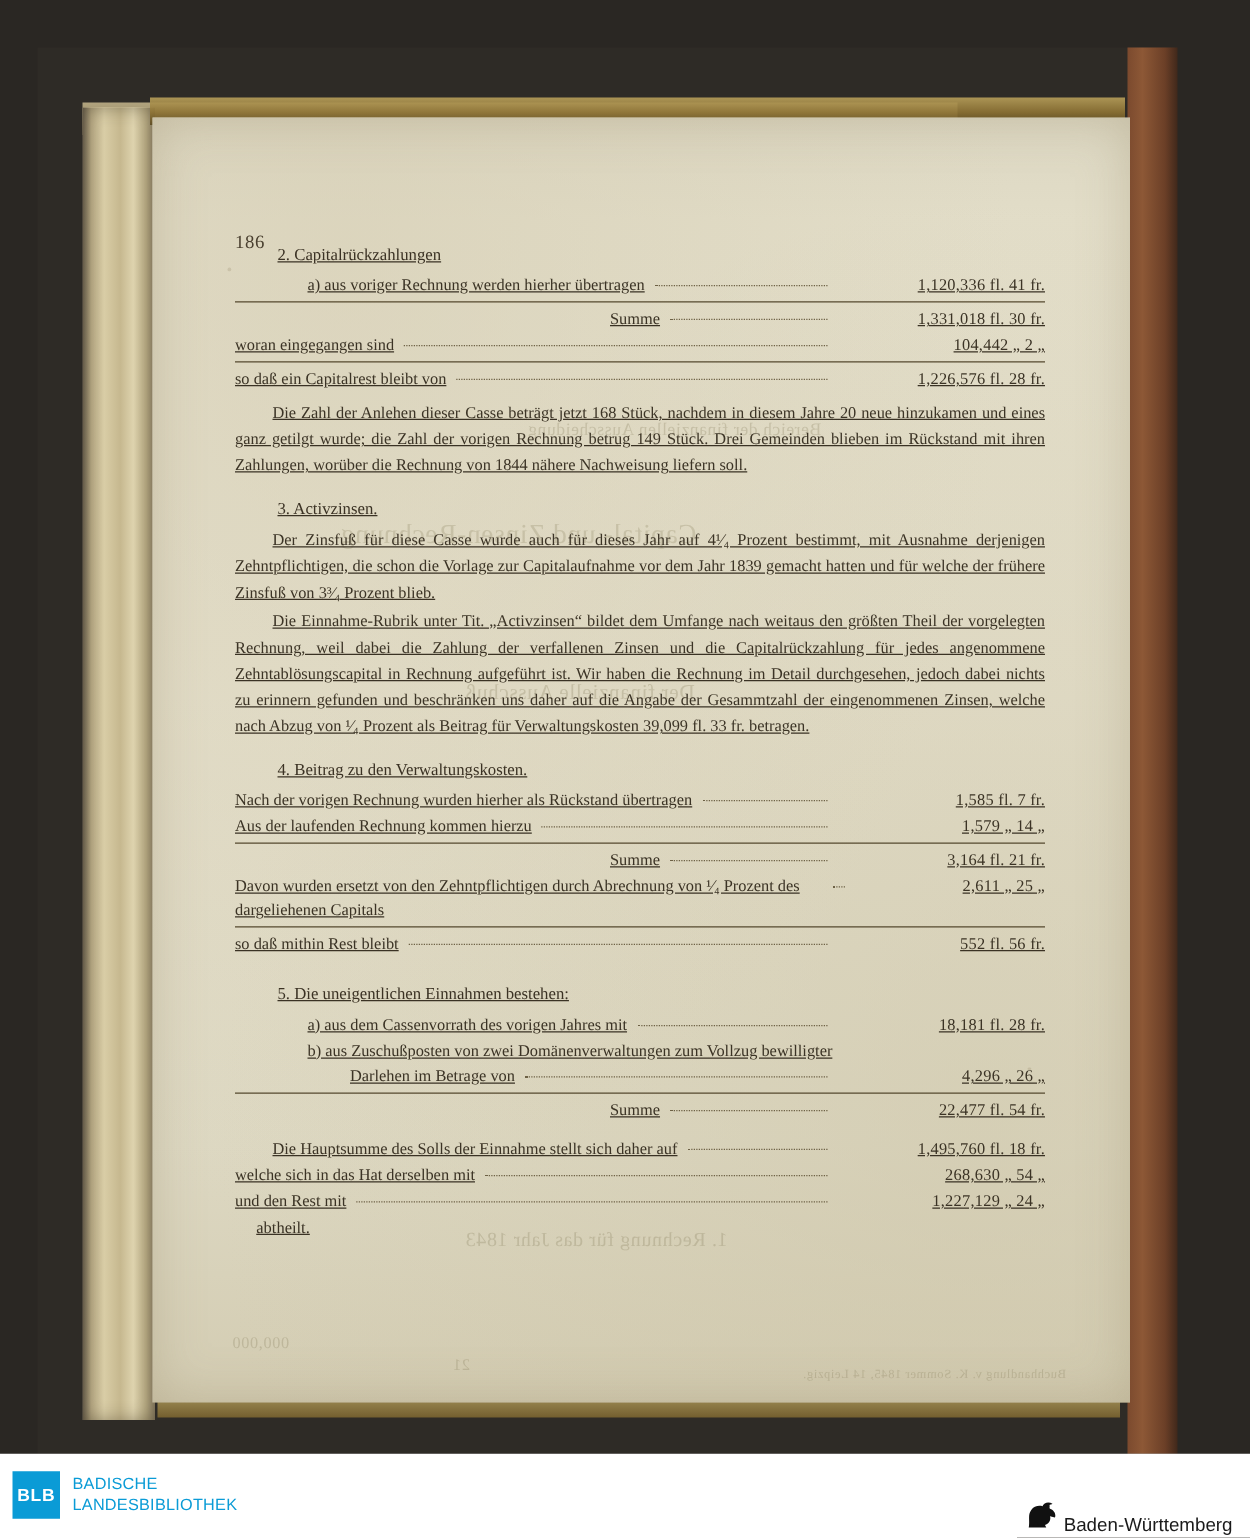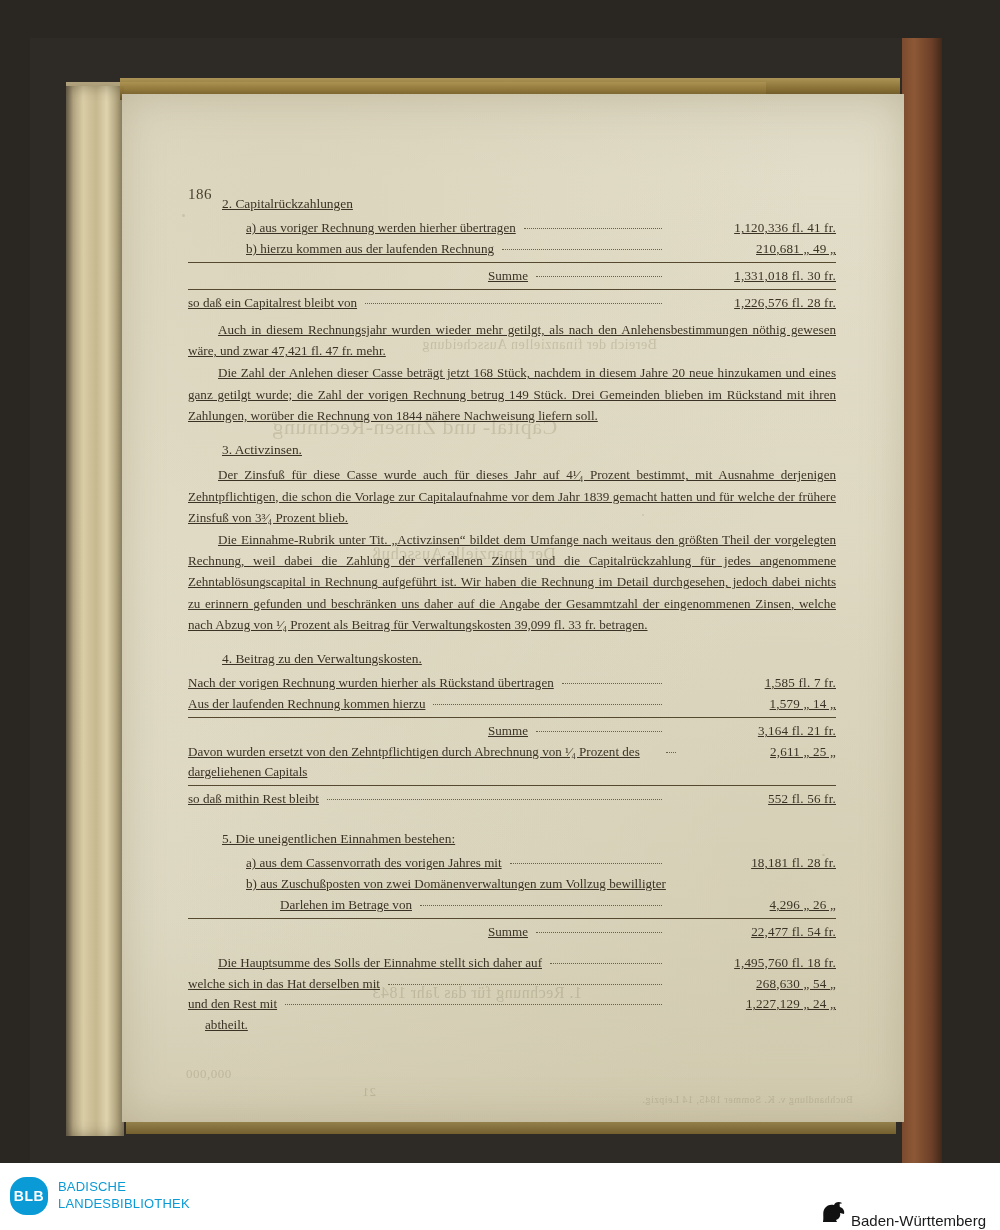--- a/index.html
+++ b/index.html
@@ -194,21 +194,20 @@
   .blb-logo {
     position: absolute;
     left: 10px;
     top: 14px;
     width: 38px;
     height: 38px;
     background: #0a9bd6;
     display: flex;
     align-items: center;
     justify-content: center;
-    border-radius: 16px;
   }
   .blb-logo span {
     color: #fff;
     font-family: "Liberation Sans", sans-serif;
     font-size: 14px;
     font-weight: bold;
     letter-spacing: 0.5px;
   }
   .blb-text {
     position: absolute;
@@ -268,45 +267,44 @@
 
       <div class="textblock">
 
         <div class="sec-head">2. Capitalrückzahlungen</div>
 
         <div class="row">
           <span class="lbl ind2">a) aus voriger Rechnung werden hierher übertragen</span>
           <span class="dots"></span>
           <span class="amt amtcol">1,120,336 fl. 41 fr.</span>
         </div>
-        <div class="row">
-          <span class="lbl ind2">b) hierzu kommen aus der laufenden Rechnung</span>
-          <span class="dots"></span>
-          <span class="amt amtcol">210,681 „ 49 „</span>
-        </div>
 
         <div class="rule"></div>
 
         <div class="row summe">
           <span class="lbl">Summe</span>
           <span class="dots"></span>
           <span class="amt amtcol">1,331,018 fl. 30 fr.</span>
         </div>
+        <div class="row">
+          <span class="lbl">woran eingegangen sind</span>
+          <span class="dots"></span>
+          <span class="amt amtcol">104,442 „ 2 „</span>
+        </div>
 
         <div class="rule"></div>
 
         <div class="row">
           <span class="lbl">so daß ein Capitalrest bleibt von</span>
           <span class="dots"></span>
           <span class="amt amtcol">1,226,576 fl. 28 fr.</span>
         </div>
 
         <div class="gap-sm"></div>
 
-        <p class="para">Auch in diesem Rechnungsjahr wurden wieder mehr getilgt, als nach den Anlehensbestimmungen nöthig gewesen wäre, und zwar 47,421 fl. 47 fr. mehr.</p>
         <p class="para tight">Die Zahl der Anlehen dieser Casse beträgt jetzt 168 Stück, nachdem in diesem Jahre 20 neue hinzukamen und eines ganz getilgt wurde; die Zahl der vorigen Rechnung betrug 149 Stück. Drei Gemeinden blieben im Rückstand mit ihren Zahlungen, worüber die Rechnung von 1844 nähere Nachweisung liefern soll.</p>
 
         <div class="sec-head">3. Activzinsen.</div>
         <p class="para">Der Zinsfuß für diese Casse wurde auch für dieses Jahr auf 4¹⁄₄ Prozent bestimmt, mit Ausnahme derjenigen Zehntpflichtigen, die schon die Vorlage zur Capitalaufnahme vor dem Jahr 1839 gemacht hatten und für welche der frühere Zinsfuß von 3³⁄₄ Prozent blieb.</p>
         <p class="para tight">Die Einnahme-Rubrik unter Tit. „Activzinsen“ bildet dem Umfange nach weitaus den größten Theil der vorgelegten Rechnung, weil dabei die Zahlung der verfallenen Zinsen und die Capitalrückzahlung für jedes angenommene Zehntablösungscapital in Rechnung aufgeführt ist. Wir haben die Rechnung im Detail durchgesehen, jedoch dabei nichts zu erinnern gefunden und beschränken uns daher auf die Angabe der Gesammtzahl der eingenommenen Zinsen, welche nach Abzug von ¹⁄₄ Prozent als Beitrag für Verwaltungskosten 39,099 fl. 33 fr. betragen.</p>
 
         <div class="sec-head">4. Beitrag zu den Verwaltungskosten.</div>
 
         <div class="row">
           <span class="lbl">Nach der vorigen Rechnung wurden hierher als Rückstand übertragen</span>

